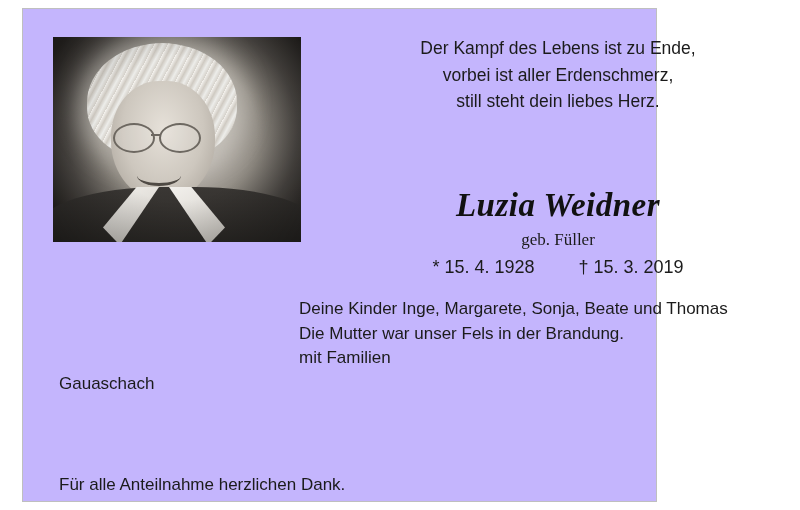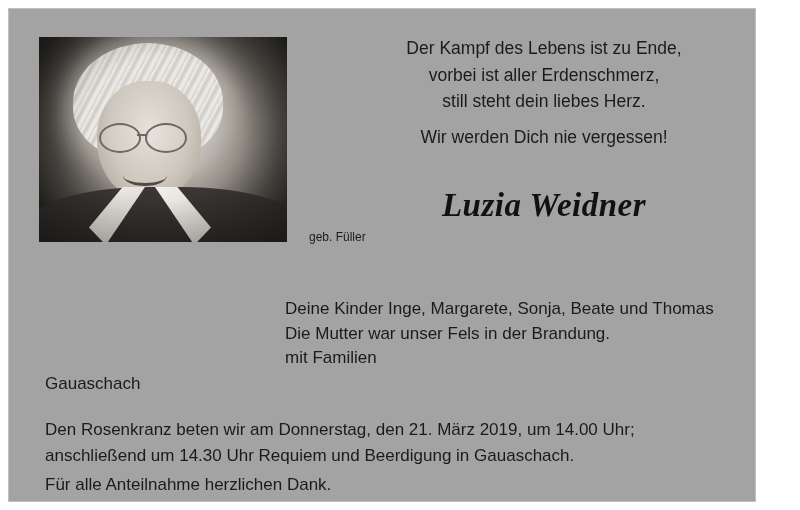--- a/index.html
+++ b/index.html
@@ -8,25 +8,25 @@
   }
   body {
     width: 800px;
     height: 510px;
     background: #ffffff;
     font-family: "Liberation Sans", sans-serif;
     overflow: hidden;
   }
   .notice {
     position: absolute;
-    left: 8px;
+    left: 22px;
     top: 8px;
-    width: 748px;
+    width: 635px;
     height: 494px;
-    background: #a3a3a3;
+    background: #c4b5fd;
     border: 1px solid #bfbfbf;
     box-sizing: border-box;
   }
   
   .photo-frame {
     position: absolute;
     left: 30px;
     top: 28px;
     width: 248px;
     height: 205px;
@@ -138,22 +138,24 @@
     font-weight: bold;
     font-size: 33px;
     color: #111;
     letter-spacing: 0.5px;
   }
   .maiden {
     position: absolute;
     left: 300px;
     top: 221px;
     width: 470px;
-    font-size: 12px;
-    color: #1b1b1b;
+    text-align: center;
+    font-size: 17px;
+    color: #1b1b1b;
+    font-family: Liberation Serif, serif;
   }
   .dates {
     position: absolute;
     left: 300px;
     top: 248px;
     width: 470px;
     text-align: center;
     font-size: 18px;
     color: #1b1b1b;
   }
@@ -220,34 +222,34 @@
       <div class="ph-collar-r"></div>
       <div class="ph-vignette"></div>
     </div>
   </div>
 
   <div class="verse">
     <div class="line">Der Kampf des Lebens ist zu Ende,</div>
     <div class="line">vorbei ist aller Erdenschmerz,</div>
     <div class="line">still steht dein liebes Herz.</div>
     <div class="gap"></div>
-    <div class="line">Wir werden Dich nie vergessen!</div>
   </div>
 
   <div class="name">Luzia Weidner</div>
   <div class="maiden">geb. Füller</div>
 
+  <div class="dates">
+    <span>* 15. 4. 1928</span>
+    <span class="sep"></span>
+    <span>† 15. 3. 2019</span>
+  </div>
 
   <div class="family">
     <div>Deine Kinder Inge, Margarete, Sonja, Beate und Thomas</div>
     <div>Die Mutter war unser Fels in der Brandung.</div>
     <div>mit Familien</div>
   </div>
 
   <div class="place">Gauaschach</div>
 
-  <div class="footer">
-    <div>Den Rosenkranz beten wir am Donnerstag, den 21. März 2019, um 14.00 Uhr;</div>
-    <div>anschließend um 14.30 Uhr Requiem und Beerdigung in Gauaschach.</div>
-  </div>
 
   <div class="thanks">Für alle Anteilnahme herzlichen Dank.</div>
 </div>
 
 </body></html>

